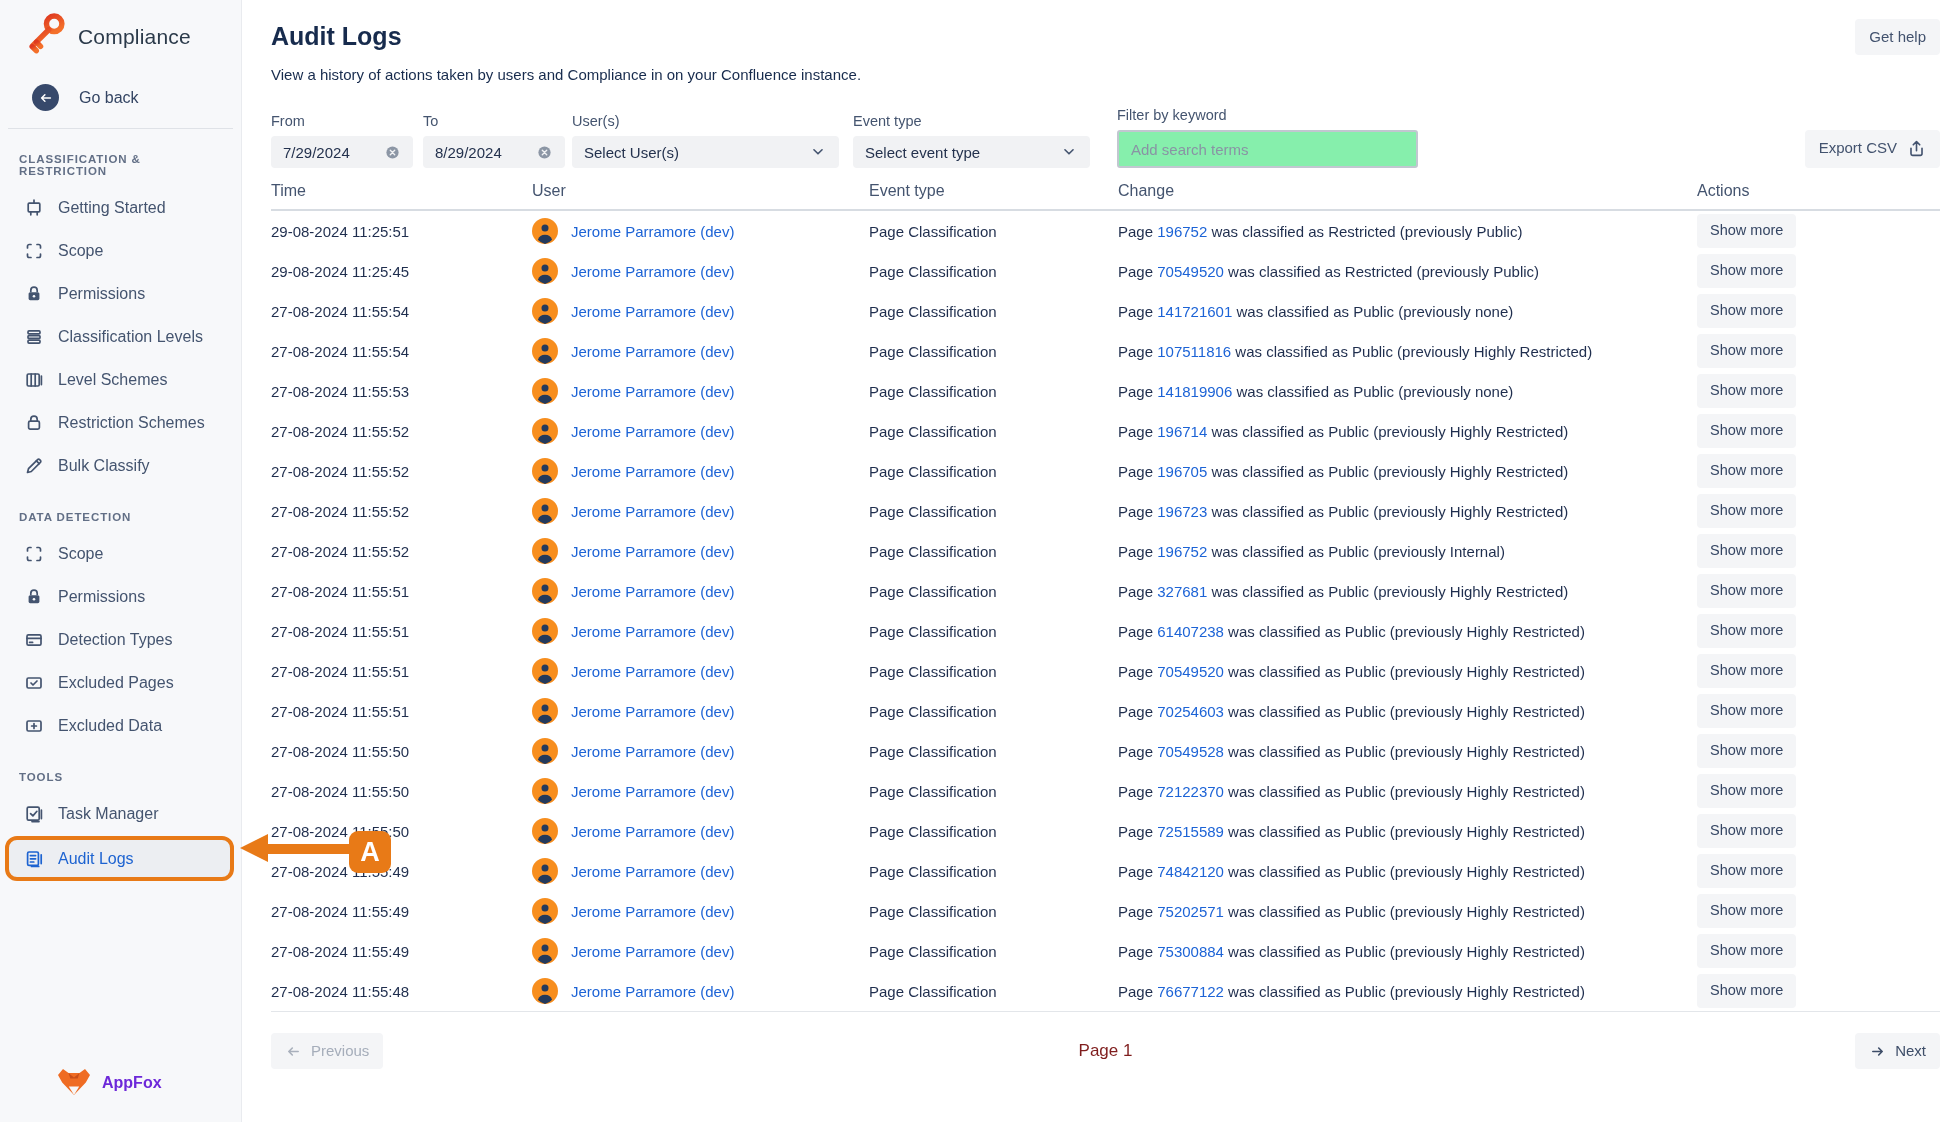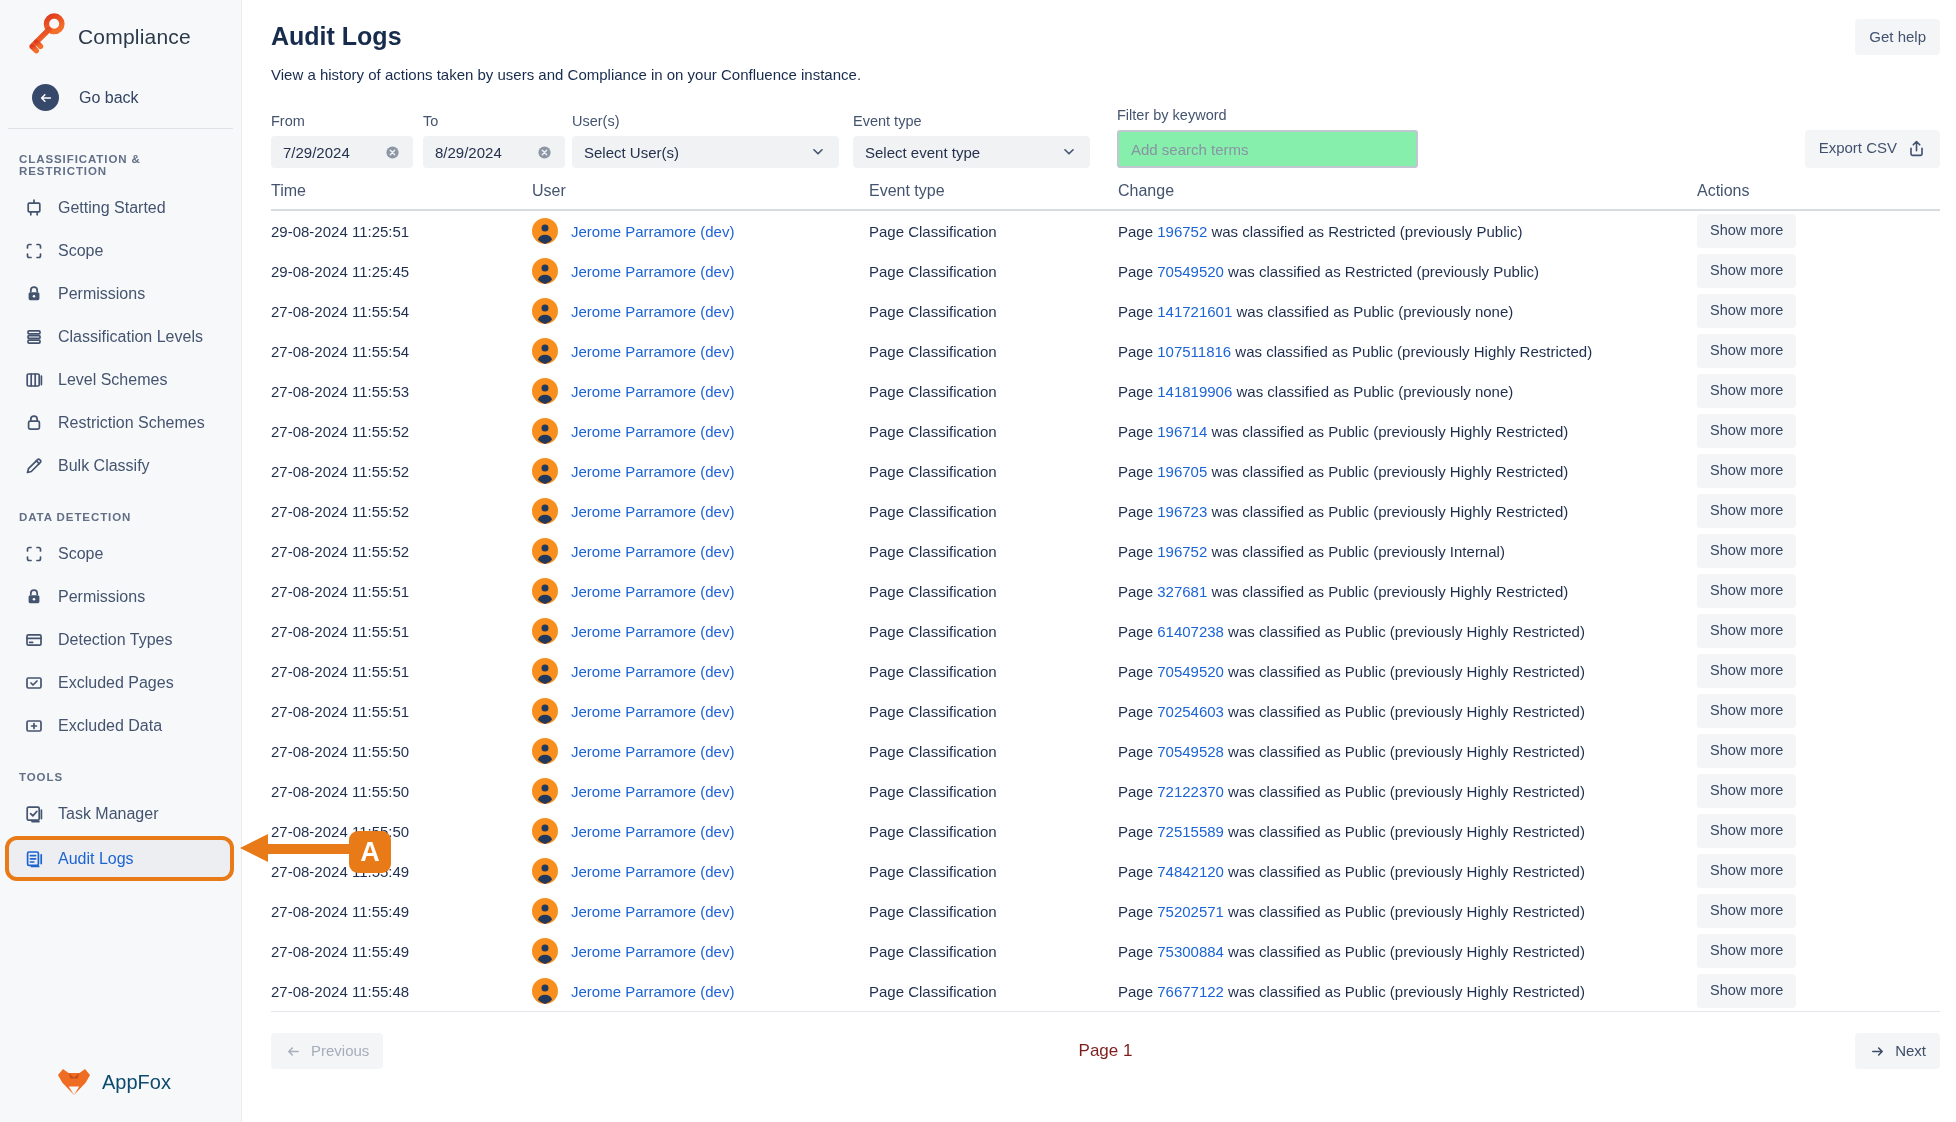--- a/index.html
+++ b/index.html
@@ -20,21 +20,21 @@
   .goback-label{font-size:16px;color:#344563;font-weight:500}
   .sidebar-divider{height:1px;background:#DFE2E7;margin:17px 8px 0 8px}
   .nav-section-title{font-size:11.5px;font-weight:700;color:#626F86;letter-spacing:.08em;padding:24px 14px 9px 19px}
   .nav-item{display:flex;align-items:center;height:43px;padding:0 10px 0 24px;font-size:16px;color:#44546F;cursor:pointer}
   .nav-icon{width:20px;height:20px;margin-right:14px;color:#44546F;flex:none}
   .nav-icon svg{width:100%;height:100%}
   .nav-item.active{height:37px;margin:1px 7px 1px 5px;padding:0 10px 0 15px;border:4px solid #E87A17;border-radius:12px;background:#ECEEF2;color:#1D63D1;font-weight:500}
   .nav-item.active .nav-icon{color:#1D63D1}
   .appfox{position:absolute;left:56px;bottom:24px;display:flex;align-items:center;gap:10px}
   .appfox-icon{width:36px;height:31px}
-  .appfox-text{font-size:20px;font-weight:400;color:#0c4a6e}
+  .appfox-text{font-size:16px;font-weight:700;color:#6d28d9}
   
   .main{position:absolute;left:241px;top:0;right:0;bottom:0;padding:0 16px 0 30px;box-sizing:border-box}
   .page-title{font-size:25px;font-weight:700;color:#172B4D;margin:22px 0 0}
   .page-sub{font-size:15px;color:#172B4D;margin-top:15px}
   .btn{background:#F4F5F7;border:none;border-radius:4px;color:#42526E;font-size:15px;font-family:inherit;padding:9px 14px;cursor:pointer;line-height:1.2}
   .gethelp{position:absolute;top:19px;right:16px}
   
   .filters{display:flex;align-items:flex-end;margin-top:24px}
   .fgroup label{display:block;font-size:14.5px;color:#44546F;margin-bottom:7px}
   .control{height:32px;border-radius:4px;background:#F1F2F4;display:flex;align-items:center;font-size:15px;color:#24324E;padding:0 12px;box-sizing:border-box;cursor:pointer}

